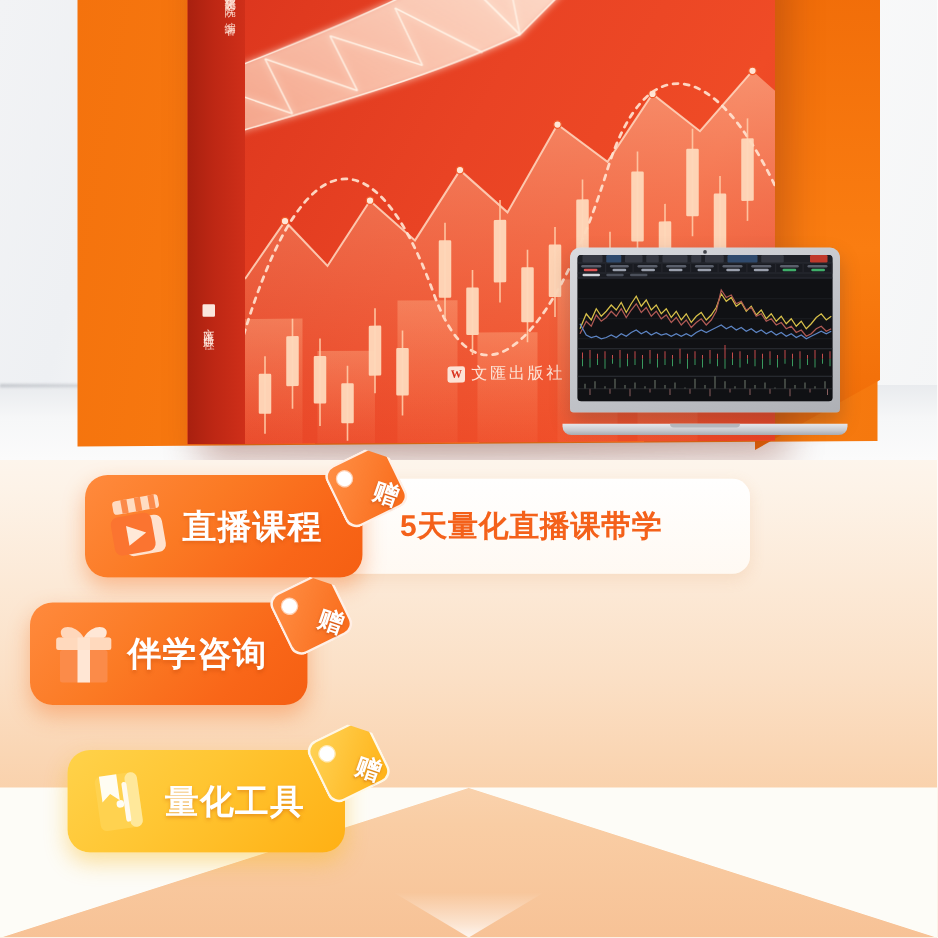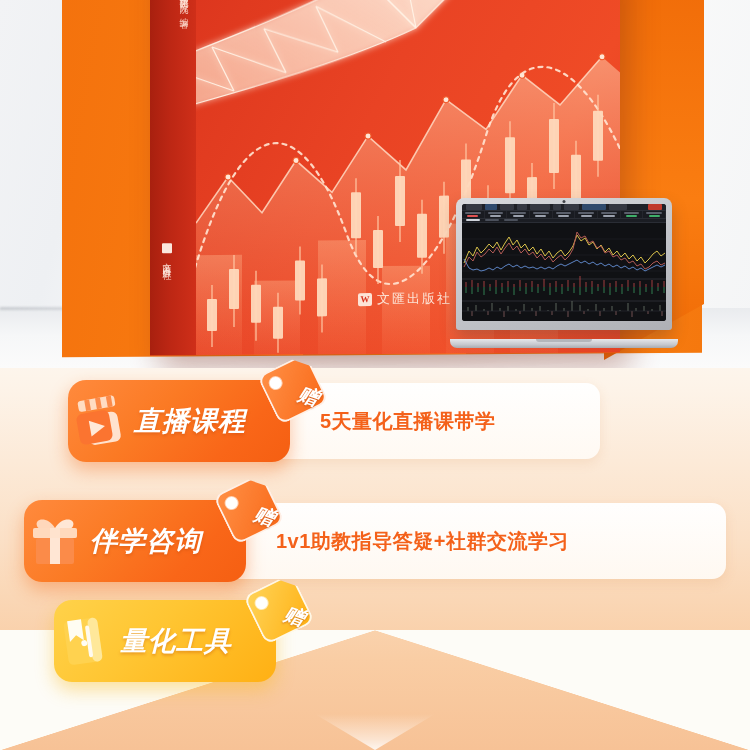--- a/index.html
+++ b/index.html
@@ -219,33 +219,32 @@
     position:absolute;
     left:0; top: 372px;
     width: 750px; height: 340px;
   }
   .row{
     position:absolute;
     left:0; width:750px;
     display:flex; align-items:center;
   }
   .row.r0{ top: 8px; }
-  .row.r1{ top: 128px; }
+  .row.r1{ top: 110px; gap: 34px; }
   .row.r2{ top: 228px; }
 
   .pill{
     position:relative;
     height: 82px;
     border-radius: 18px;
     display:flex; align-items:center;
-    padding-left: 0;
+    padding-left: 12px;
     padding-right: 18px;
     z-index: 5;
     flex: 0 0 auto;
-    font-style: italic;
   }
   .pill.orange{
     background: linear-gradient(135deg,#ff8a3d 0%, #fb7a24 40%, #f96618 75%, #f55f12 100%);
     box-shadow: 0 8px 18px rgba(245,110,30,.40);
   }
   .pill.yellow{
     background: linear-gradient(135deg,#ffd24a 0%, #ffc633 42%, #ffb81f 78%, #ffb014 100%);
     box-shadow: 0 8px 18px rgba(250,185,30,.42);
   }
   .pill-label{
@@ -305,21 +304,21 @@
     height: 76px;
     margin-left: -26px;
     background: linear-gradient(180deg, rgba(255,255,255,.97) 0%, rgba(255,250,244,.95) 100%);
     border-radius: 14px;
     display:flex; align-items:center;
     padding-left: 56px;
     box-shadow: 0 4px 12px rgba(220,140,80,.16);
     z-index: 2;
   }
   .desc-text{
-    font-size: 20px;
+    font-size: 24px;
     font-weight: bold;
     color:#f4611a;
     letter-spacing: .5px;
     white-space:nowrap;
     font-family: "Liberation Sans", "DejaVu Sans", sans-serif;
   }
   .row.r2 .desc-text{ color:#f58a1f; }
 
   
   .row.r0 .pill{ margin-left: 68px; width: 222px; }
@@ -731,23 +730,20 @@
             <rect x="9" y="18" width="44" height="10" rx="2" fill="#ffdfc7" opacity=".45"></rect>
           </svg>
         </span>
         <span class="pill-label">伴学咨询</span>
         <span class="tag">
           <span class="tag-body"></span>
           <span class="tag-hole"></span>
           <span class="tag-char">赠</span>
         </span>
       </div>
-      <div class="desc">
-        <span class="desc-text">1v1助教指导答疑+社群交流学习</span>
-      </div>
     </div>
 
     <div class="row r2">
       <div class="pill yellow">
         <span class="pill-icon">
           <svg viewBox="0 0 62 62" style="width:100%;height:100%">
             <g transform="rotate(-8 31 31)">
               <rect x="12" y="9" width="34" height="44" rx="5" fill="#ffd24f"></rect>
               <rect x="36" y="9" width="10" height="44" rx="5" fill="#ffe89a"></rect>
               <path d="M16 9 L30 9 L30 30 L23 24 L16 30 Z" fill="#fffdf2"></path>

